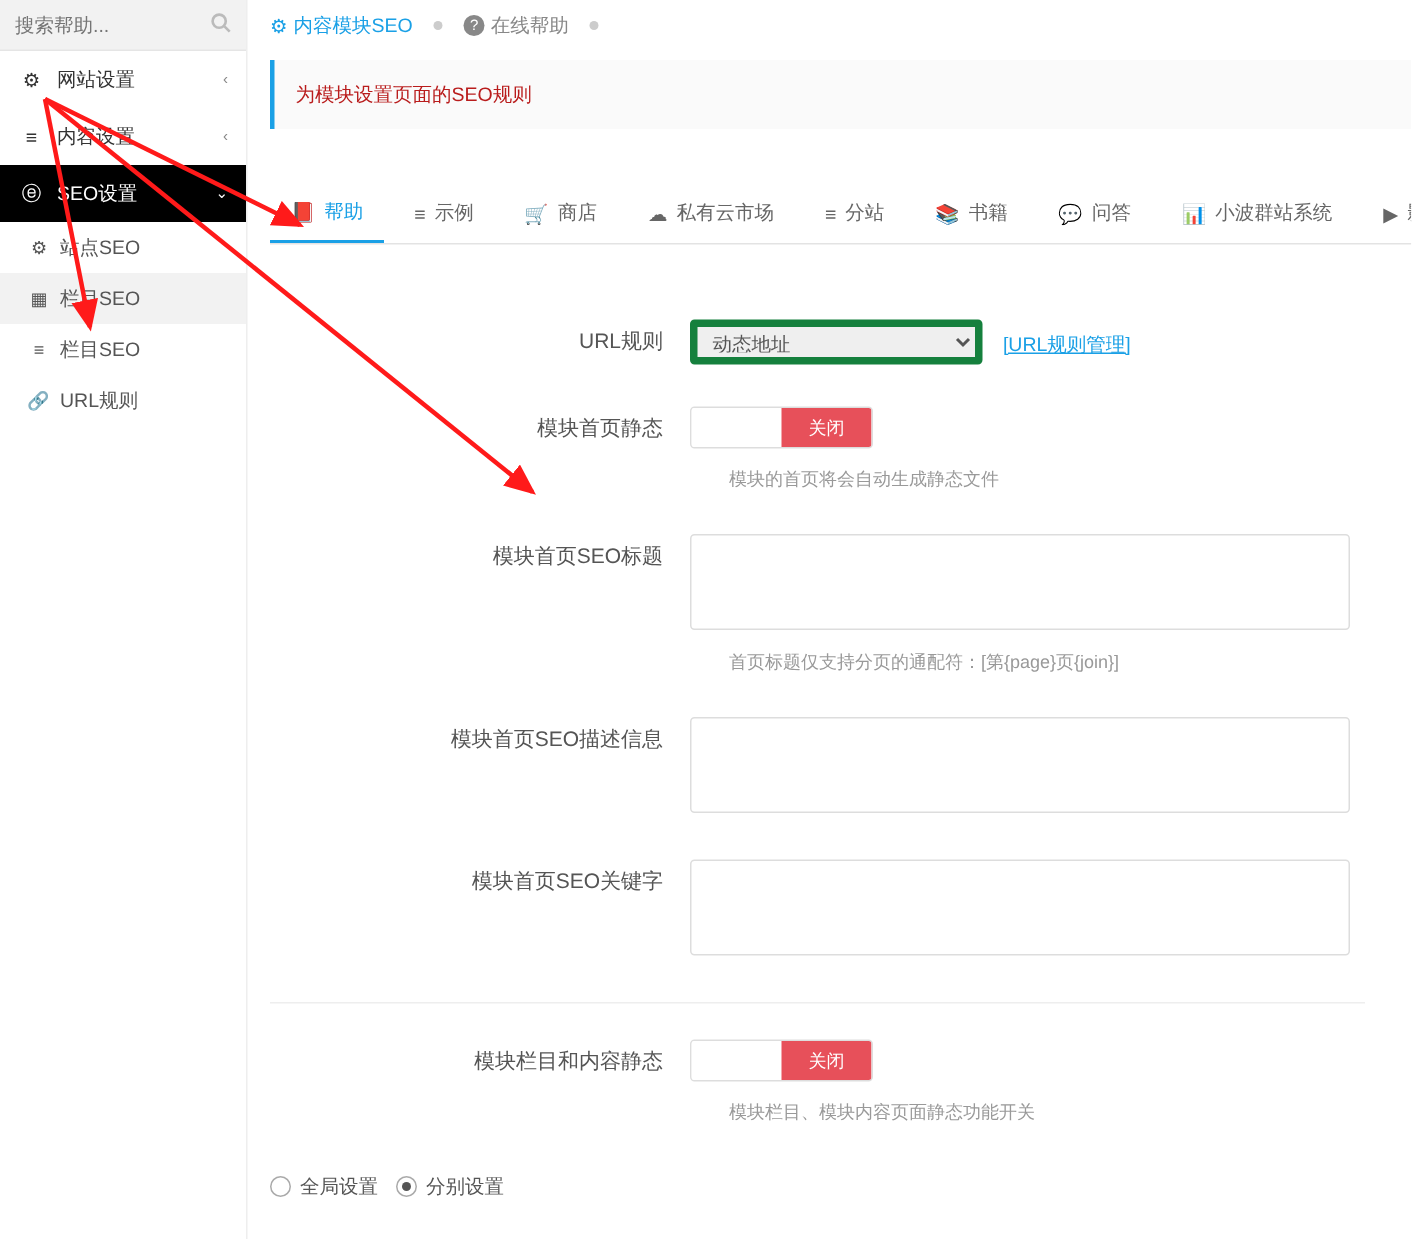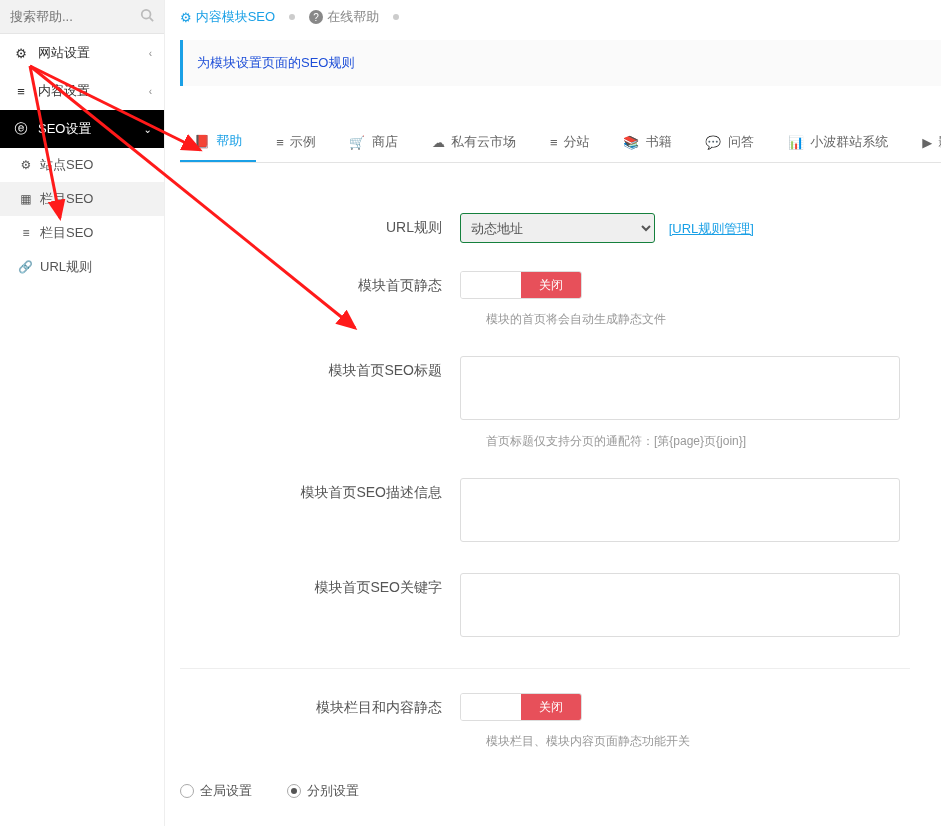--- a/index.html
+++ b/index.html
@@ -16,38 +16,38 @@
   .menu-item.active .chev { color: #fff; }
   .menu-item.active::after { content: ""; position: absolute; right: -10px; top: 50%; margin-top: -10px; border: 10px solid transparent; border-left-color: #000; }
   .submenu { }
   .sub-item { display: flex; align-items: center; padding: 8px 12px 8px 18px; cursor: pointer; color: #555; }
   .sub-item .sicon2 { width: 16px; margin-right: 6px; font-size: 12px; text-align: center; }
   .sub-item.cur { background: #f2f2f2; }
   .main { position: absolute; left: 180px; right: 0; top: 0; bottom: 0; overflow: hidden; }
   .top-bread { display: flex; align-items: center; gap: 14px; padding: 8px 0; color: #888; font-size: 13px; }
   .top-bread .link { color: #1aa0e6; display: flex; align-items: center; gap: 4px; }
   .top-bread .dot { width:6px; height:6px; border-radius:50%; background:#ccc; display:inline-block;}
-  .notice { border-left: 3px solid #1aa0e6; background: #fafafa; padding: 14px 14px; margin-top: 6px; color:#1d4ed8; }
+  .notice { border-left: 3px solid #1aa0e6; background: #fafafa; padding: 14px 14px; margin-top: 6px; color:#b91c1c; }
   .tabs { display: flex; border-bottom: 1px solid #e3e3e3; margin-top: 36px; gap: 6px; overflow: hidden;}
   .tab { padding: 10px 14px; display: flex; align-items: center; gap: 6px; color: #666; cursor: pointer; font-size: 13px; white-space: nowrap;}
   .tab .ticon { font-size: 13px; }
   .tab.active { color: #1aa0e6; border-bottom: 2px solid #1aa0e6; }
   .form { margin-top: 50px; }
   .row { display: flex; align-items: flex-start; margin-bottom: 28px; }
   .row .rlabel { width: 280px; text-align: right; padding-right: 18px; padding-top: 6px; color: #555; font-size: 14px;}
   .row .rfield { flex: 1; }
-  select.ctrl { width: 195px; height: 30px; border: 1px solid #15803d; border-radius: 3px; padding: 3px 6px; font-size: 13px; color: #555; }
+  select.ctrl { width: 195px; height: 30px; border: 5px solid #15803d; border-radius: 3px; padding: 3px 6px; font-size: 13px; color: #555; }
   .rule-link { color: #1aa0e6; margin-left: 10px; }
   .switch { display: inline-flex; border: 1px solid #ddd; border-radius: 3px; overflow: hidden; height: 28px; }
   .switch .seg { width: 60px; display: flex; align-items: center; justify-content: center; font-size: 12px; }
   .switch .seg.off { background: #e7505a; color: #fff; }
   .switch .seg.blank { background: #fff; }
   .hint { color: #999; font-size: 12px; margin-top: 10px; margin-left: 26px; }
   textarea.ta { width: 440px; height: 64px; border: 1px solid #ddd; border-radius: 3px; resize: none; padding:6px; font-family:inherit;}
-  .radios { display: flex; align-items: center; gap: 35px; padding-top: 4px;}
+  .radios { display: flex; align-items: center; gap: 12px; padding-top: 4px;}
   .radio { display: inline-flex; align-items: center; gap: 6px; color:#555;}
   .radio .circ { width: 14px; height: 14px; border: 1px solid #aaa; border-radius: 50%; display: inline-flex; align-items: center; justify-content: center; }
   .radio.sel .circ::after { content:""; width:6px; height:6px; background:#555; border-radius:50%; }
   
   .arrow1, .arrow2 { position: absolute; pointer-events: none; }
   .hr-sep { border:0; border-top:1px solid #eee; margin: 10px 0 24px 0; width: 730px;}
 </style>
 </head>
 <body>
 

